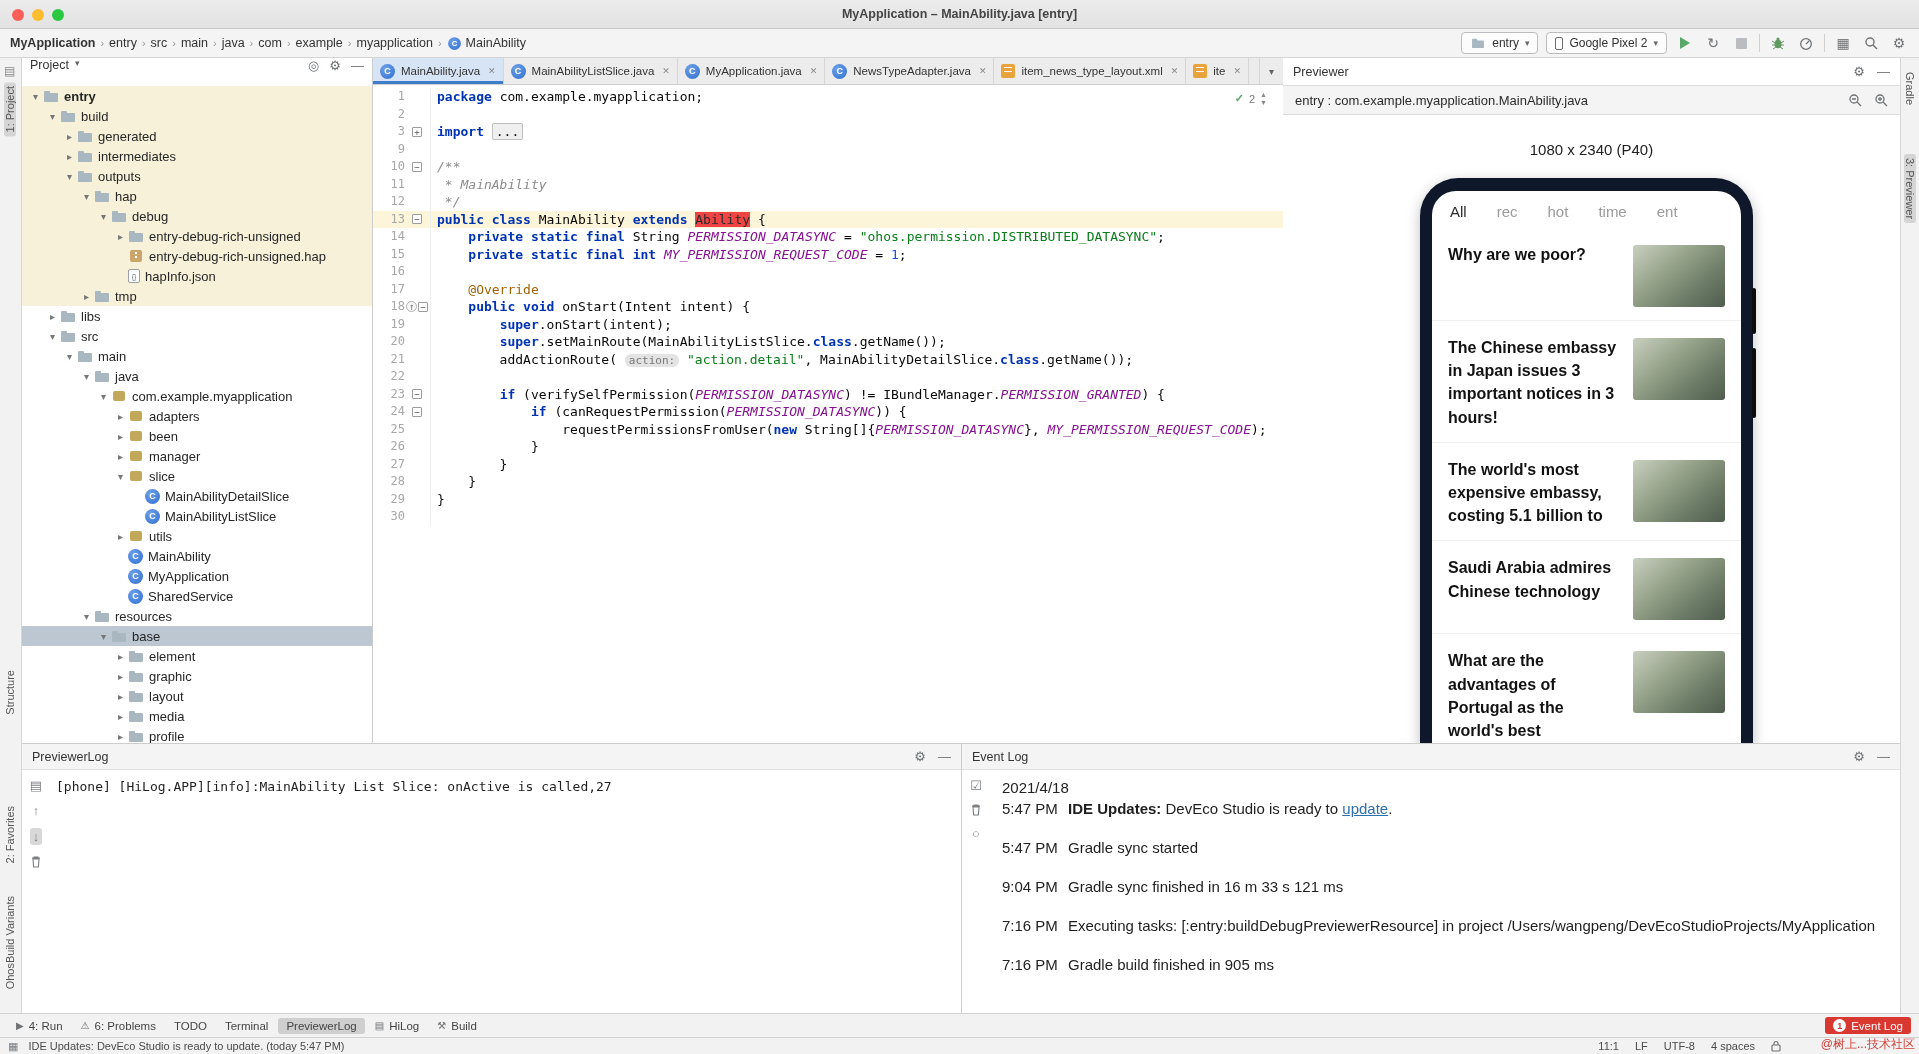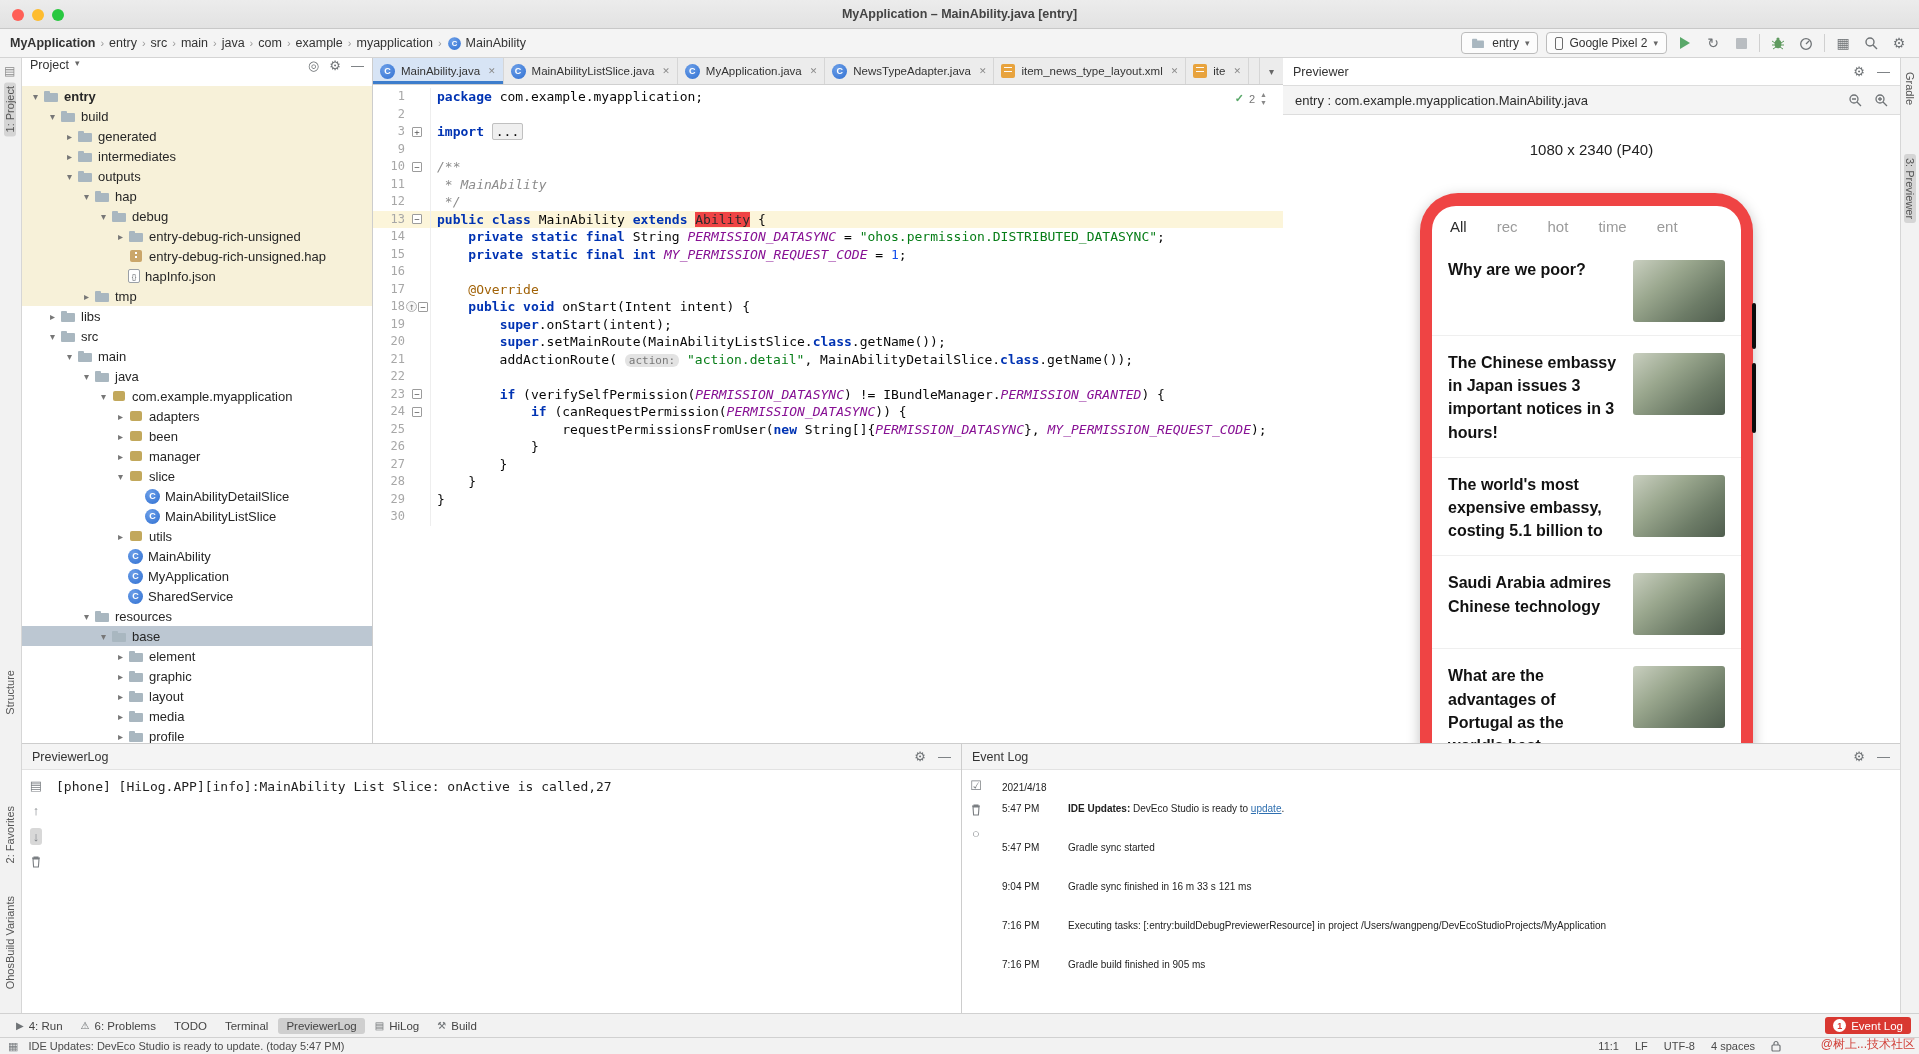--- a/index.html
+++ b/index.html
@@ -112,21 +112,21 @@
   .insp-chev { font-size:7px; color:#888; line-height:7px; display:flex; flex-direction:column; gap:1px; }
 
   
   .previewer-panel { position:absolute; left:1283px; top:58px; width:617px; height:685px; background:#fff;
     overflow:hidden; }
   .prev-header { height:27px; display:flex; align-items:center; padding:0 10px; font-size:12.5px; color:#333; }
   .hdr-icons { margin-left:auto; display:flex; align-items:center; gap:12px; color:#6f7376; font-size:13px; }
   .target-bar { height:30px; background:#f4f4f4; border-top:1px solid #ddd; border-bottom:1px solid #ddd;
     display:flex; align-items:center; padding:0 12px; font-size:13px; color:#2b2b2b; }
   .resolution { text-align:center; margin-top:26px; font-size:15px; color:#222; }
-  .phone { position:absolute; left:137px; top:135px; width:333px; height:660px; background:#ef4444;
+  .phone { position:absolute; left:137px; top:120px; width:333px; height:660px; background:#0f172a;
     border-radius:38px; padding:13px 12px; box-shadow:0 4px 14px rgba(0,0,0,.25); }
   .phone-btn { position:absolute; right:-3px; width:4px; border-radius:2px; background:#0c0c0c; }
   .screen { width:100%; height:100%; background:#fff; border-radius:24px; overflow:hidden; display:flex; flex-direction:column; }
   .ptabs { display:flex; gap:30px; padding:12px 0 8px 18px; font-size:15px; color:#9b9b9b; flex:none; white-space:nowrap; }
   .ptab.active { color:#2b2b2b; }
   .news-item { display:flex; gap:12px; padding:15px 16px 13px; border-bottom:1px solid #efefef; }
   .news-title { flex:1; font-size:16px; font-weight:600; line-height:1.45; color:#121212; }
   .news-thumb { width:92px; height:62px; flex:none; border-radius:3px; margin-top:2px;
     background:linear-gradient(140deg,#c9cfc0 0%,#9aa78e 35%,#6d7c67 70%,#4f5d4e 100%); }
 
@@ -135,21 +135,21 @@
     border-top:1px solid #cdcdcd; display:flex; flex-direction:column; overflow:hidden; }
   .eventlog-panel { position:absolute; left:961px; top:743px; width:939px; height:270px; background:#fff;
     border-top:1px solid #cdcdcd; border-left:1px solid #cdcdcd; display:flex; flex-direction:column; overflow:hidden; }
   .bp-header { height:26px; flex:none; display:flex; align-items:center; padding:0 10px; font-size:12.5px;
     color:#333; background:#f4f4f4; border-bottom:1px solid #e2e2e2; }
   .bp-body { flex:1; display:flex; overflow:hidden; }
   .side-icons { width:28px; flex:none; display:flex; flex-direction:column; align-items:center; gap:10px;
     padding-top:8px; color:#7a7e82; font-size:13px; }
   .side-icons .pressed { background:#d8d8d8; border-radius:3px; padding:1px 3px; }
   .log-text { flex:1; font-family:"DejaVu Sans Mono", monospace; font-size:13px; color:#1f1f1f; padding:9px 6px; white-space:pre; }
-  .ev-rows { flex:1; padding:8px 12px; font-size:10px; overflow:hidden; }
+  .ev-rows { flex:1; padding:8px 12px; font-size:15px; overflow:hidden; }
   .ev-row { display:flex; line-height:19px; margin-bottom:20px; }
   .ev-row.date { margin-bottom:2px; }
   .ev-time { width:66px; flex:none; color:#222; }
   .ev-text { color:#1e1e1e; white-space:nowrap; }
   .ev-text b { font-weight:bold; }
   .ev-link { color:#2e6fb0; text-decoration:underline; cursor:pointer; }
 
   
   .toolwindow-bar { position:absolute; left:0; top:1013px; width:1919px; height:24px; background:#f2f2f2;
     border-top:1px solid #d1d1d1; display:flex; align-items:center; padding:0 8px; gap:2px; font-size:11.5px; color:#444; }

